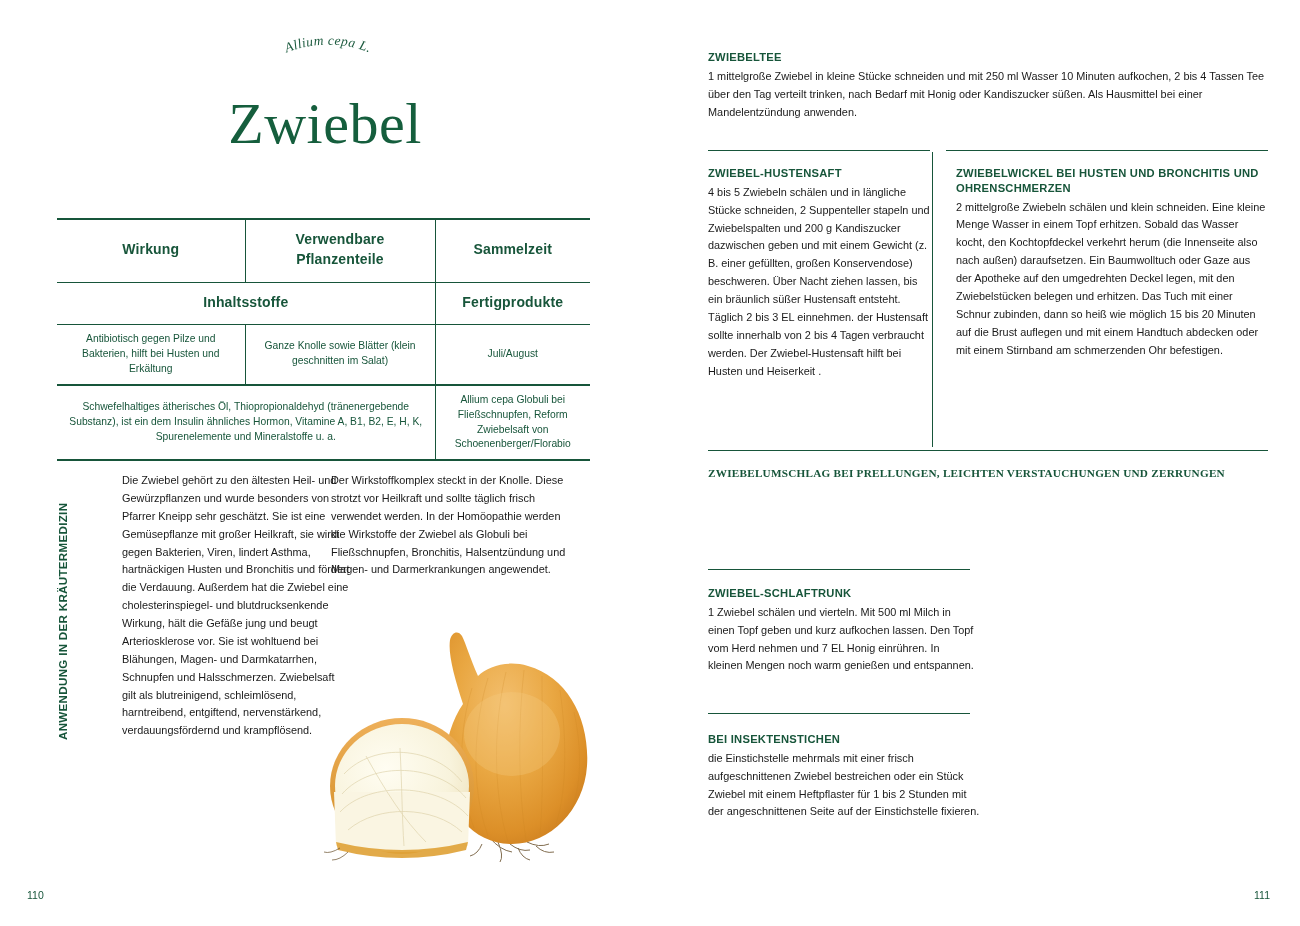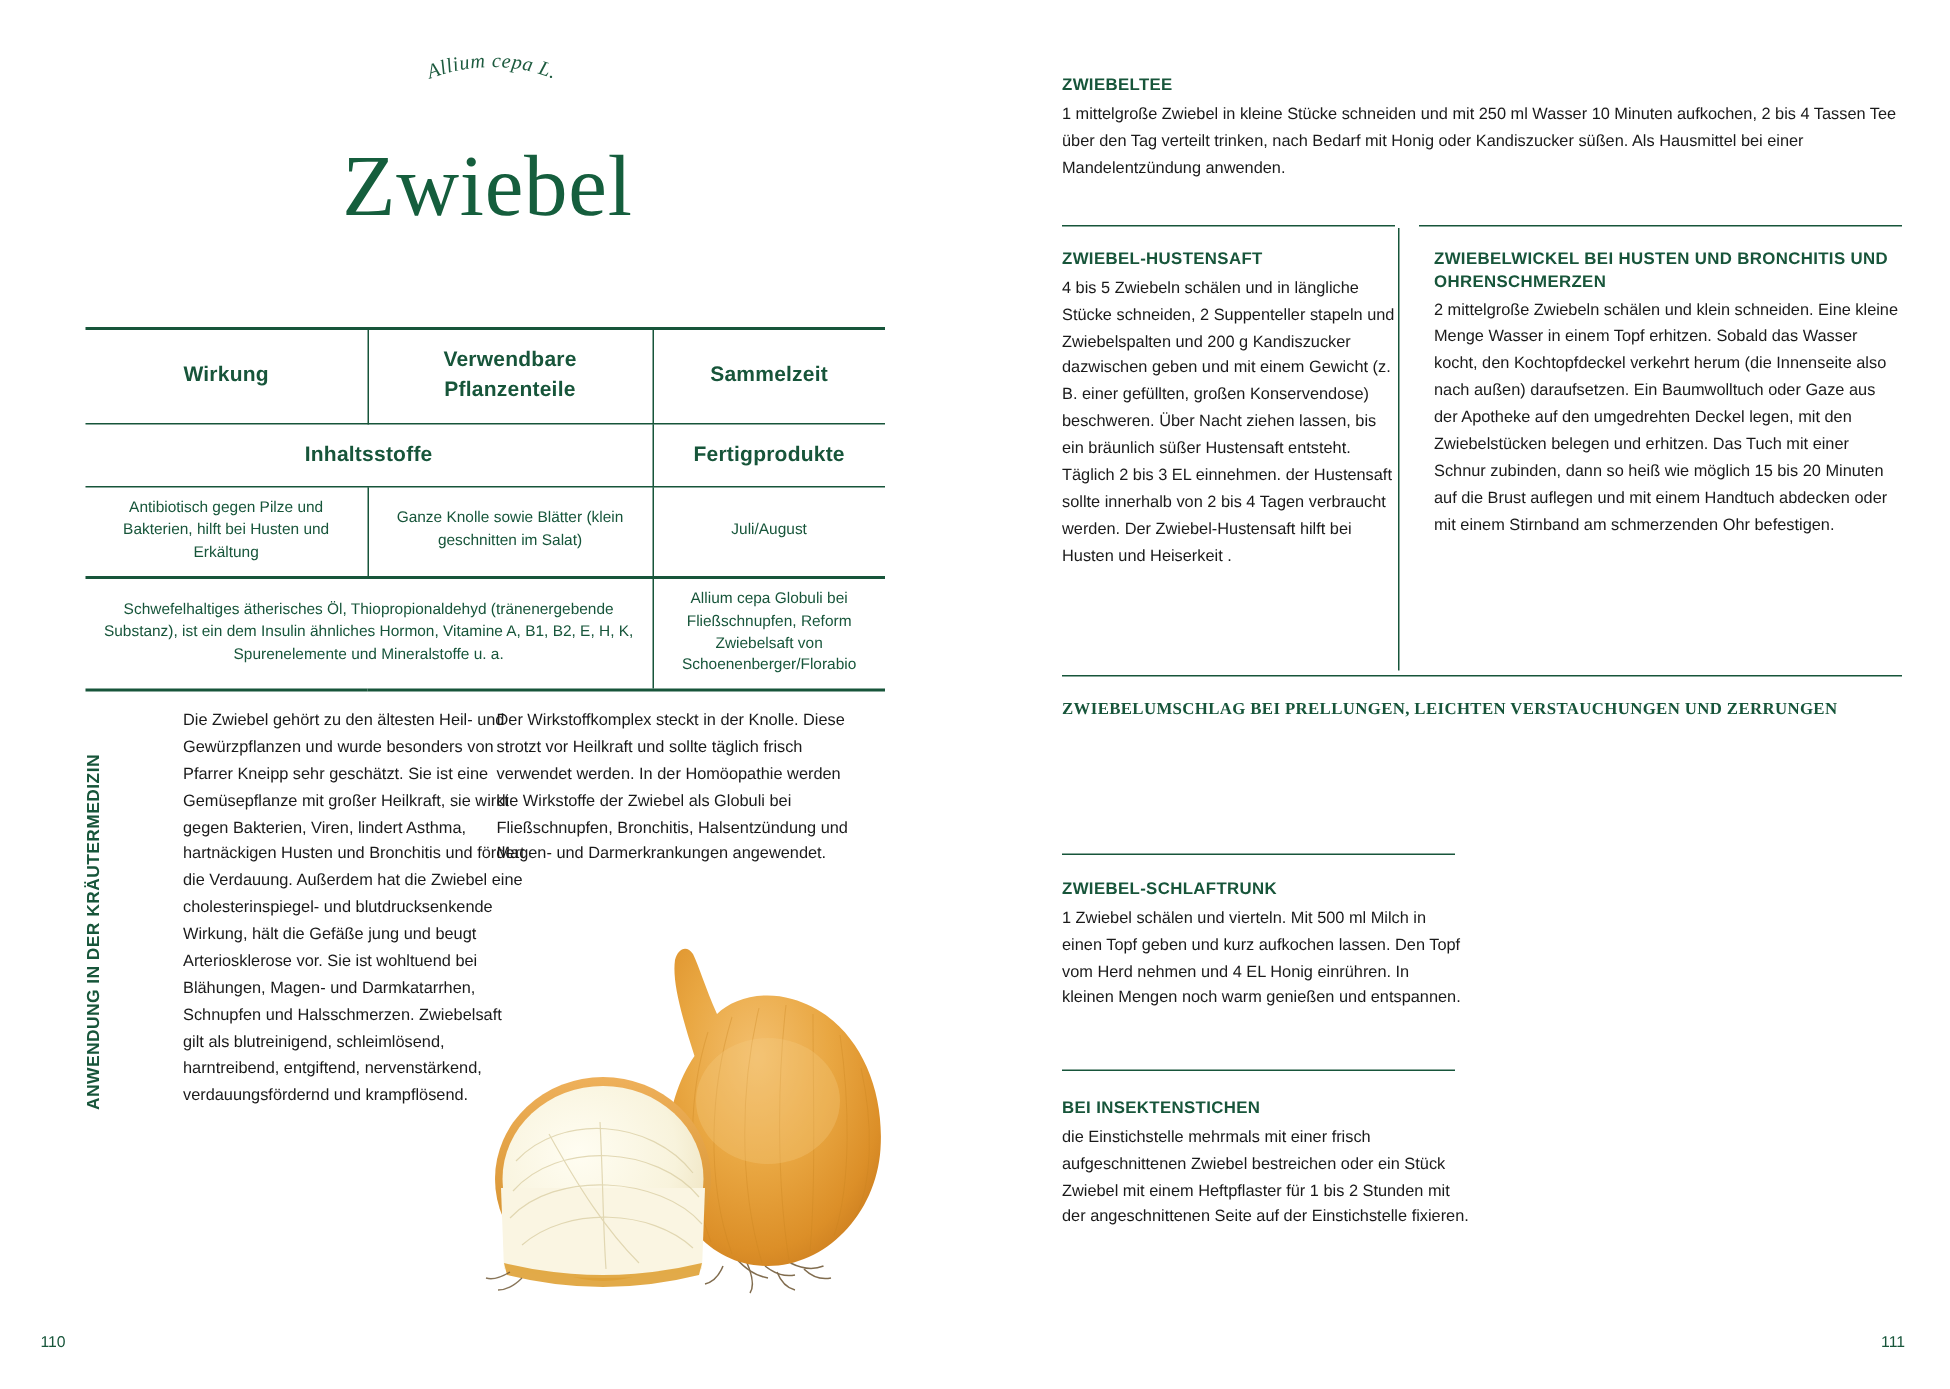--- a/index.html
+++ b/index.html
@@ -326,21 +326,21 @@
     <div class="rule" style="left:58px; top:450px; width:560px;"></div>
 
     <div class="sec" style="left:58px; top:466px; width:560px;font-family:Liberation Serif, serif;">
       <h3>ZWIEBELUMSCHLAG BEI PRELLUNGEN, LEICHTEN VERSTAUCHUNGEN UND ZERRUNGEN</h3>
     </div>
 
     <div class="rule" style="left:58px; top:569px; width:262px;"></div>
 
     <div class="sec" style="left:58px; top:586px; width:268px;">
       <h3>ZWIEBEL-SCHLAFTRUNK</h3>
-      <p>1 Zwiebel schälen und vierteln. Mit 500 ml Milch in einen Topf geben und kurz aufkochen lassen. Den Topf vom Herd nehmen und 4 EL Honig einrühren. In kleinen Mengen noch warm genießen und entspannen.</p>
+      <p>1 Zwiebel schälen und vierteln. Mit 500 ml Milch in einen Topf geben und kurz aufkochen lassen. Den Topf vom Herd nehmen und 7 EL Honig einrühren. In kleinen Mengen noch warm genießen und entspannen.</p>
     </div>
 
     <div class="rule" style="left:58px; top:713px; width:262px;"></div>
 
     <div class="sec" style="left:58px; top:732px; width:272px;">
       <h3>BEI INSEKTENSTICHEN</h3>
       <p>die Einstichstelle mehrmals mit einer frisch aufgeschnittenen Zwiebel bestreichen oder ein Stück Zwiebel mit einem Heftpflaster für 1 bis 2 Stunden mit der angeschnittenen Seite auf der Einstichstelle fixieren.</p>
     </div>
 
     <div class="folio folio-right">111</div>

